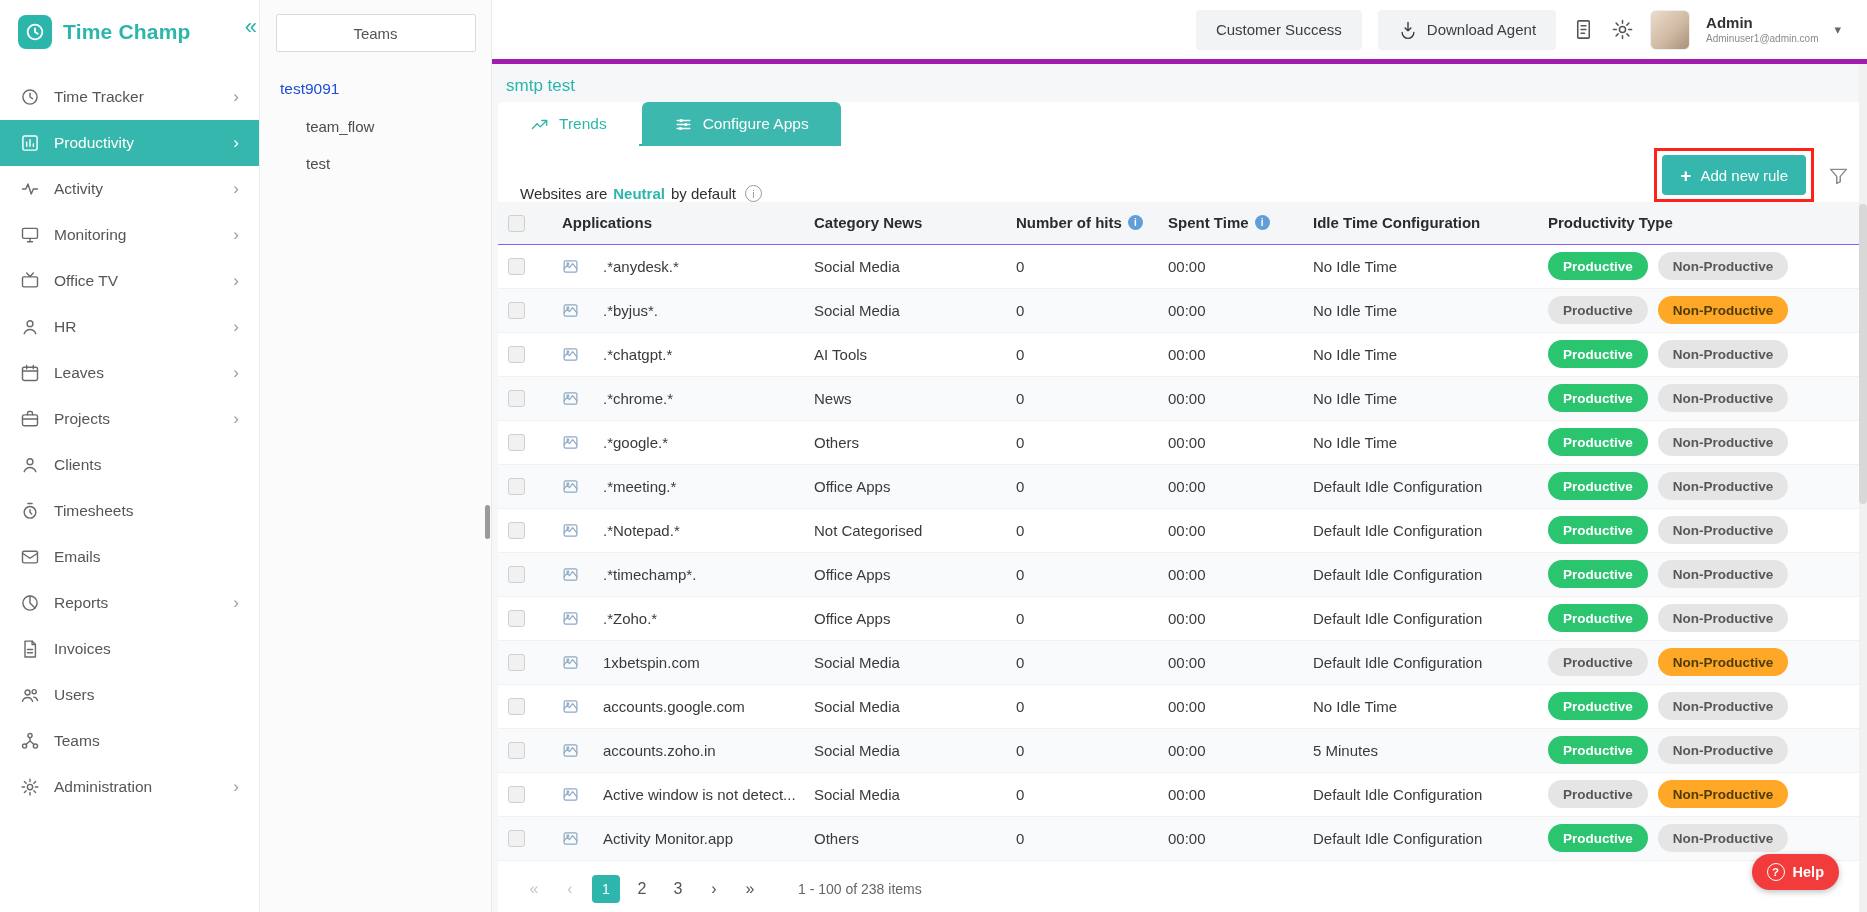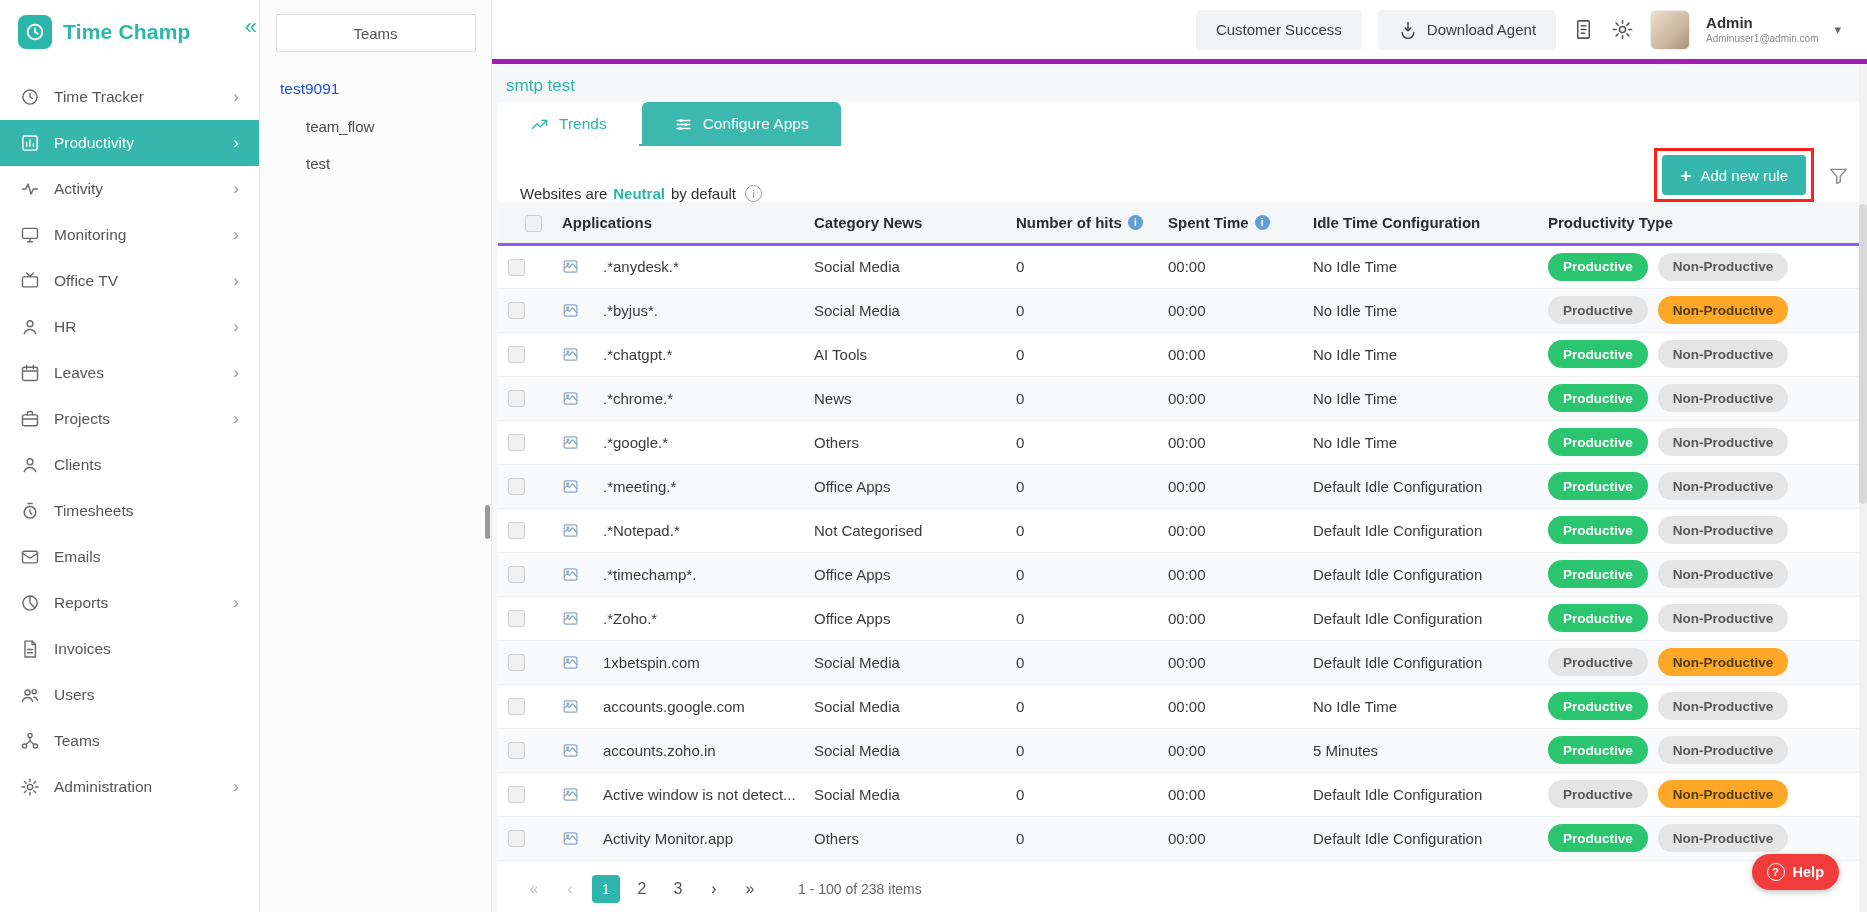--- a/index.html
+++ b/index.html
@@ -56,21 +56,21 @@
   .note-hl{color:#2cb5ab;font-weight:bold}
   .info-outline{width:17px;height:17px;border:1.4px solid #9a9a9a;border-radius:50%;color:#9a9a9a;font-size:11px;display:inline-flex;align-items:center;justify-content:center;margin-left:3px}
   .toolbar-right{display:flex;align-items:center;gap:14px}
   .annotation-box{border:3px solid #ff221b;padding:4px 5px}
   .add-rule{height:40px;background:#35b7ad;color:#fff;border:none;border-radius:4px;font-size:15px;display:flex;align-items:center;gap:9px;padding:0 18px;cursor:pointer;font-family:inherit}
   .plus{font-size:19px;font-weight:bold;line-height:1}
   .filter-ic{color:#8a8a8a;cursor:pointer}
   .filter-ic svg{width:21px;height:21px}
 
   table{width:100%;border-collapse:collapse;table-layout:fixed}
-  thead th{height:42px;background:#f5f6f7;font-size:15px;font-weight:bold;color:#2c2c2c;text-align:right;padding:0 10px;border-bottom:3px solid #8b5cf6;white-space:nowrap}
+  thead th{height:42px;background:#f5f6f7;font-size:15px;font-weight:bold;color:#2c2c2c;text-align:left;padding:0 10px;border-bottom:1px solid #8b5cf6;white-space:nowrap}
   tbody td{height:44px;font-size:15px;color:#3a3a3a;padding:0 10px;border-bottom:1px solid #f1f1f1;white-space:nowrap;overflow:hidden}
   tbody tr.alt{background:#f8fafb}
   .cbx{width:17px;height:17px;border:1.5px solid #cfcfcf;background:#f1f1f1;border-radius:3px;display:inline-block;vertical-align:middle;cursor:pointer}
   .app-cell{display:flex;align-items:center;gap:24px}
   .img-ic{color:#8fa8c4}
   .img-ic svg{width:17px;height:17px}
   .th-flex{display:flex;align-items:center;gap:6px}
   .info-fill{width:15px;height:15px;border-radius:50%;background:#5f9fd6;color:#fff;font-size:10px;font-weight:bold;display:inline-flex;align-items:center;justify-content:center}
   .badges{display:flex;gap:10px}
   .badge{display:inline-flex;align-items:center;justify-content:center;height:28px;padding:0 15px;border-radius:14px;font-size:13.5px;font-weight:bold}

